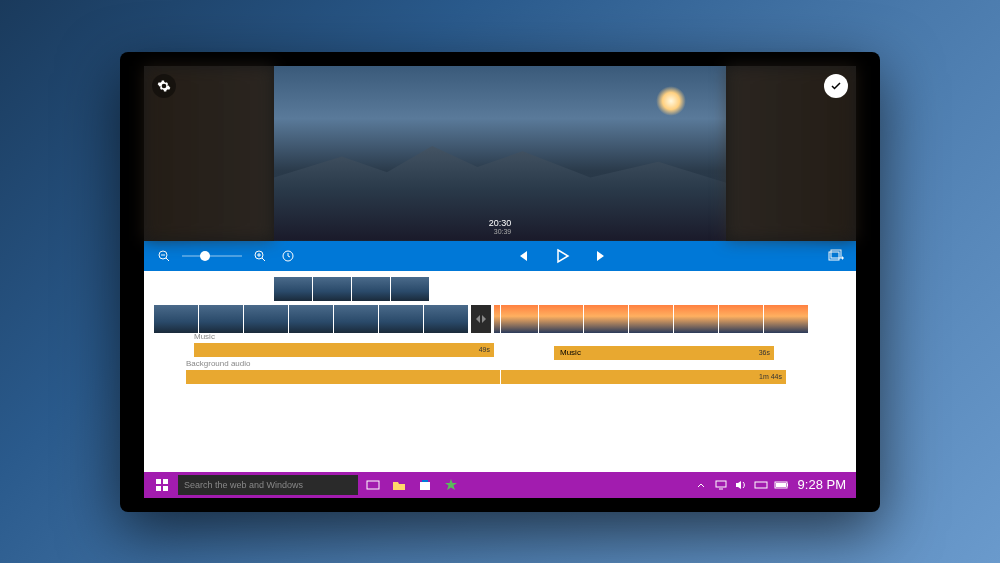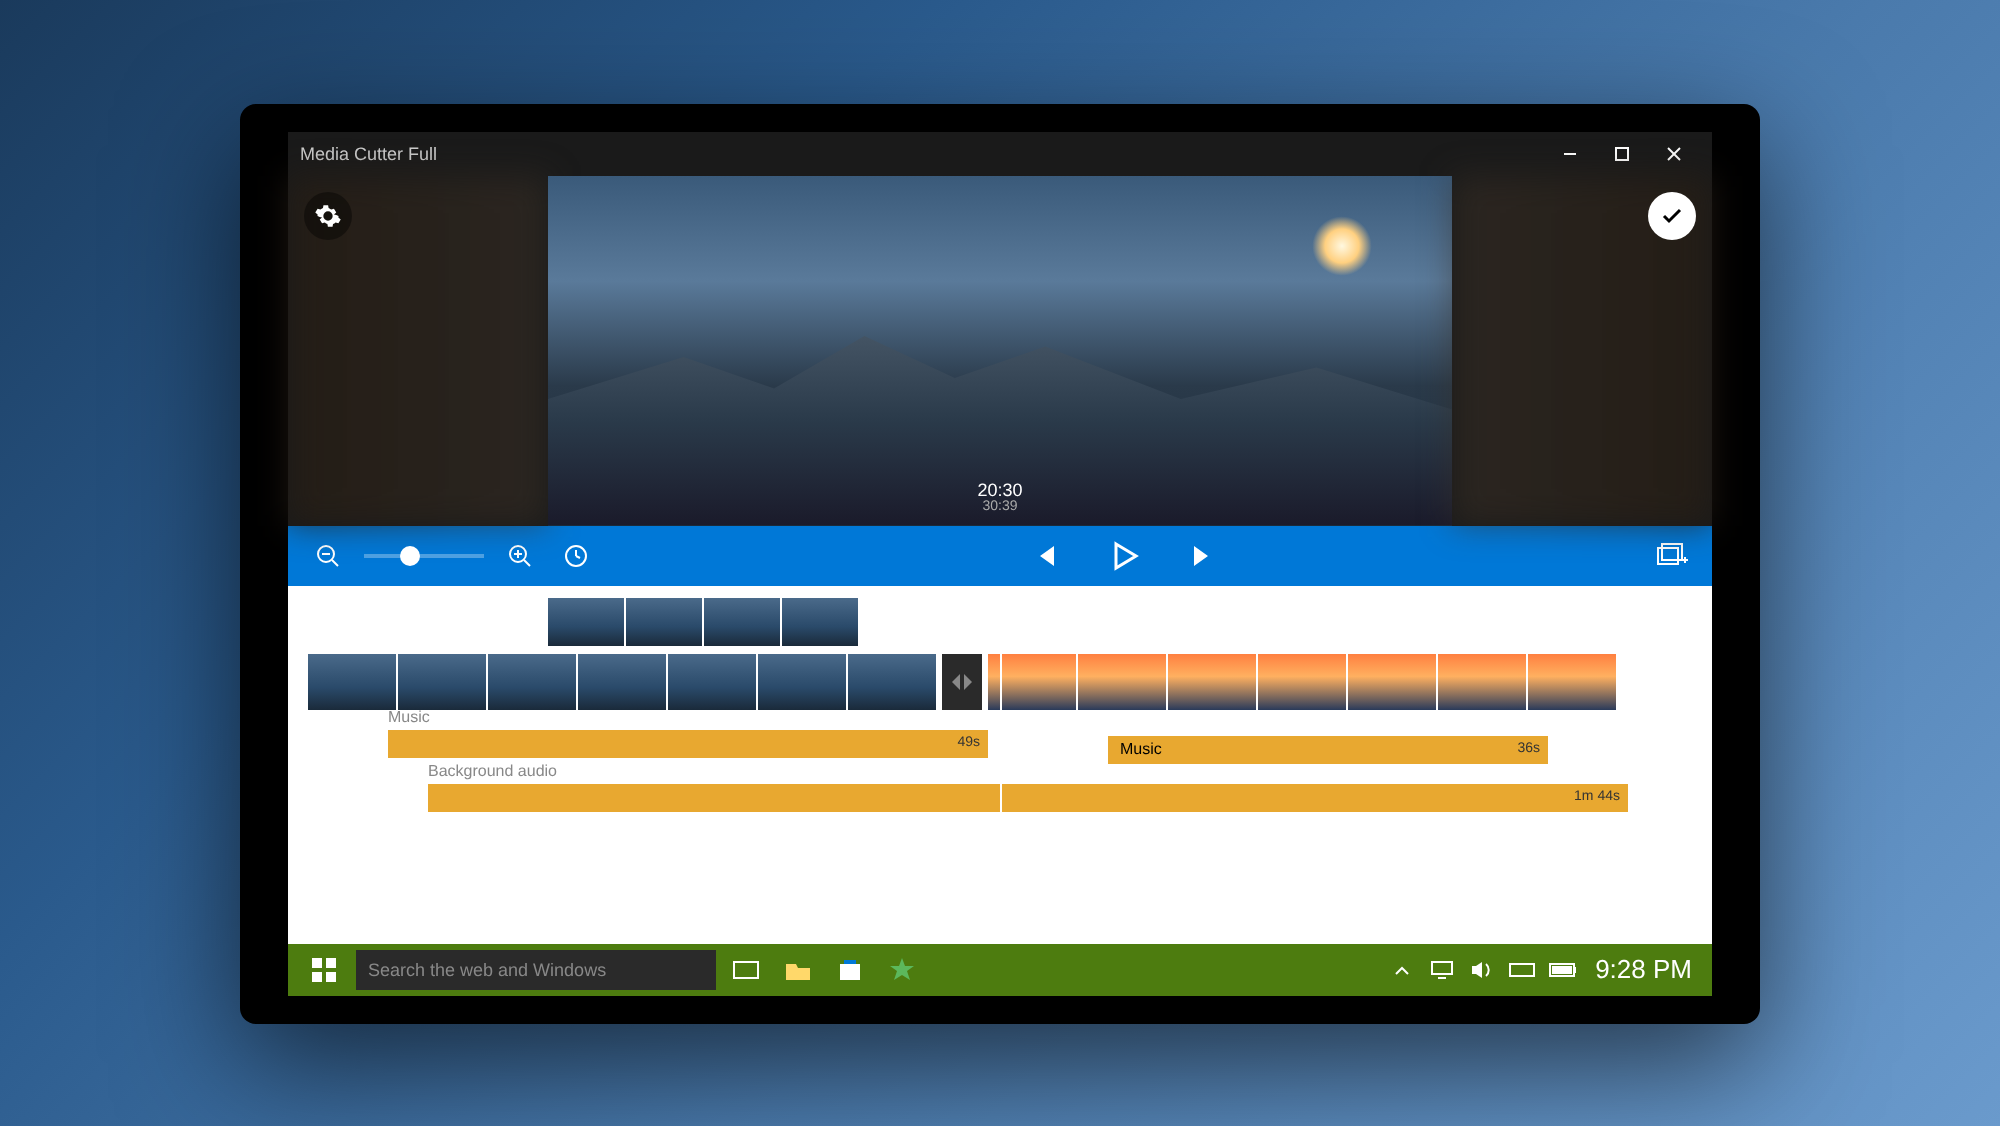--- a/index.html
+++ b/index.html
@@ -12,75 +12,56 @@
 .app-body { flex: 1; display: flex; flex-direction: column; background: #1a1a1a; position: relative; }
 .preview-area { height: 175px; background: #1a1a1a; position: relative; display: flex; align-items: center; justify-content: center; }
 .preview-blur-l, .preview-blur-r { position: absolute; top: 0; bottom: 0; width: 130px; background: linear-gradient(90deg, rgba(40,30,20,0.7), rgba(60,50,40,0.5)); filter: blur(8px); }
 .preview-blur-l { left: 0; }
 .preview-blur-r { right: 0; background: linear-gradient(90deg, rgba(60,50,40,0.5), rgba(40,30,20,0.7)); }
 .preview-main { position: absolute; left: 130px; right: 130px; top: 0; bottom: 0; background: linear-gradient(180deg, #3a5a7a 0%, #5a7a9a 30%, #2a3a4a 60%, #1a2a3a 100%); overflow: hidden; }
 .mountain { position: absolute; bottom: 0; left: 0; right: 0; height: 60%; background: linear-gradient(180deg, #4a5a6a 0%, #2a3a4a 50%, #1a1a2a 100%); clip-path: polygon(0 40%, 15% 20%, 25% 35%, 35% 10%, 45% 30%, 55% 15%, 70% 40%, 85% 25%, 100% 45%, 100% 100%, 0 100%); }
 .sun { position: absolute; top: 20px; right: 40px; width: 30px; height: 30px; border-radius: 50%; background: radial-gradient(circle, #fff8e0 0%, #ffd080 40%, rgba(255,200,100,0) 70%); }
 .gear-btn { position: absolute; top: 8px; left: 8px; width: 24px; height: 24px; border-radius: 50%; background: rgba(0,0,0,0.4); display: flex; align-items: center; justify-content: center; cursor: pointer; }
 .check-btn { position: absolute; top: 8px; right: 8px; width: 24px; height: 24px; border-radius: 50%; background: #fff; display: flex; align-items: center; justify-content: center; cursor: pointer; }
-.timecode { position: absolute; bottom: 6px; left: 50%; transform: translateX(-50%); text-align: center; color: #fff; font-size: 9px; }
+.timecode { position: absolute; bottom: 6px; left: 50%; transform: translateX(-50%); text-align: right; color: #fff; font-size: 9px; }
 .timecode-sub { font-size: 7px; color: #aaa; }
 .transport { height: 30px; background: #0078d7; display: flex; align-items: center; padding: 0 10px; color: #fff; }
 .transport-left { display: flex; align-items: center; gap: 8px; }
 .zoom-slider { width: 60px; height: 2px; background: rgba(255,255,255,0.3); position: relative; }
 .zoom-thumb { position: absolute; left: 18px; top: -4px; width: 10px; height: 10px; border-radius: 50%; background: #fff; cursor: pointer; }
 .transport-center { flex: 1; display: flex; align-items: center; justify-content: center; gap: 20px; }
 .transport-btn { cursor: pointer; display: flex; align-items: center; justify-content: center; width: 20px; height: 20px; }
 .transport-right { display: flex; align-items: center; gap: 8px; }
 .timeline { flex: 1; background: #ffffff; position: relative; padding: 6px 10px; overflow: hidden; }
 .playhead { position: absolute; top: 0; bottom: 0; left: 50%; width: 1px; background: #fff; z-index: 5; }
 .video-track { display: flex; gap: 1px; margin-bottom: 4px; }
 .clip-group { display: flex; gap: 1px; }
 .thumb { width: 44px; height: 28px; background: linear-gradient(180deg, #4a6a8a 0%, #2a4a6a 60%, #1a2a3a 100%); position: relative; }
 .thumb.sunset { background: linear-gradient(180deg, #ff8040 0%, #ffb060 40%, #2a3a5a 100%); }
 .thumb.small { width: 38px; height: 24px; }
 .transition-box { width: 20px; height: 28px; background: #2a2a2a; display: flex; align-items: center; justify-content: center; margin: 0 2px; }
 .audio-track { height: 14px; background: #e8a830; margin-bottom: 3px; position: relative; display: flex; align-items: center; font-size: 8px; color: #000; padding-left: 6px; }
 .audio-label { position: absolute; left: 0; top: -11px; font-size: 8px; color: #888; }
 .audio-duration { position: absolute; right: 4px; font-size: 7px; color: #333; }
-.taskbar { height: 26px; background: #4d7c0f; display: flex; align-items: center; padding: 0 6px; gap: 4px; }
+.taskbar { height: 26px; background: #a21caf; display: flex; align-items: center; padding: 0 6px; gap: 4px; }
 .start-btn { width: 24px; height: 20px; display: flex; align-items: center; justify-content: center; cursor: pointer; }
 .search-box { width: 180px; height: 20px; background: #2a2a2a; display: flex; align-items: center; padding: 0 6px; font-size: 9px; color: #888; }
 .task-icon { width: 22px; height: 20px; display: flex; align-items: center; justify-content: center; cursor: pointer; }
 .task-spacer { flex: 1; }
 .tray { display: flex; align-items: center; gap: 6px; color: #fff; font-size: 9px; }
 .tray-icon { width: 14px; height: 14px; display: flex; align-items: center; justify-content: center; }
 .clock { font-size: 13px; color: #fff; padding: 0 4px; }
 svg { display: block; }
 </style>
 </head>
 <body>
 
 <div class="bezel">
 <div class="screen">
 
-  <div class="titlebar">
-    <span class="titlebar-title">Media Cutter Full</span>
-    <div class="titlebar-btn">
-          <svg width="10" height="10">
-            <line x1="2" y1="5" x2="8" y2="5" stroke="#fff" stroke-width="1"></line>
-          </svg>
-        </div>
-    <div class="titlebar-btn">
-          <svg width="10" height="10">
-            <rect x="2" y="2" width="6" height="6" stroke="#fff" fill="none" stroke-width="1"></rect>
-          </svg>
-        </div>
-    <div class="titlebar-btn close">
-          <svg width="10" height="10">
-            <line x1="2" y1="2" x2="8" y2="8" stroke="#fff" stroke-width="1"></line>
-            <line x1="8" y1="2" x2="2" y2="8" stroke="#fff" stroke-width="1"></line>
-          </svg>
-        </div>
-  </div>
 
   <div class="app-body">
 
     <div class="preview-area">
       <div class="preview-blur-l"></div>
       <div class="preview-main">
         <div class="sun"></div>
         <div class="mountain"></div>
       </div>
       <div class="preview-blur-r"></div>
@@ -203,21 +184,21 @@
       </div>
 
 
       <div style="position:relative; margin-top:-14px; margin-left:400px; width:220px;">
         <div class="audio-track">
           <span>Music</span>
           <span class="audio-duration">36s</span>
         </div>
       </div>
 
-      <div style="position:relative; margin-top:10px; margin-left:60px; width:600px;">
+      <div style="position:relative; margin-top:10px; margin-left:32px; width:600px;">
         <span class="audio-label">Background audio</span>
         <div class="audio-track">
           <span class="audio-duration">1m 44s</span>
         </div>
       </div>
     </div>
 
   </div>
 
   <div class="taskbar">

